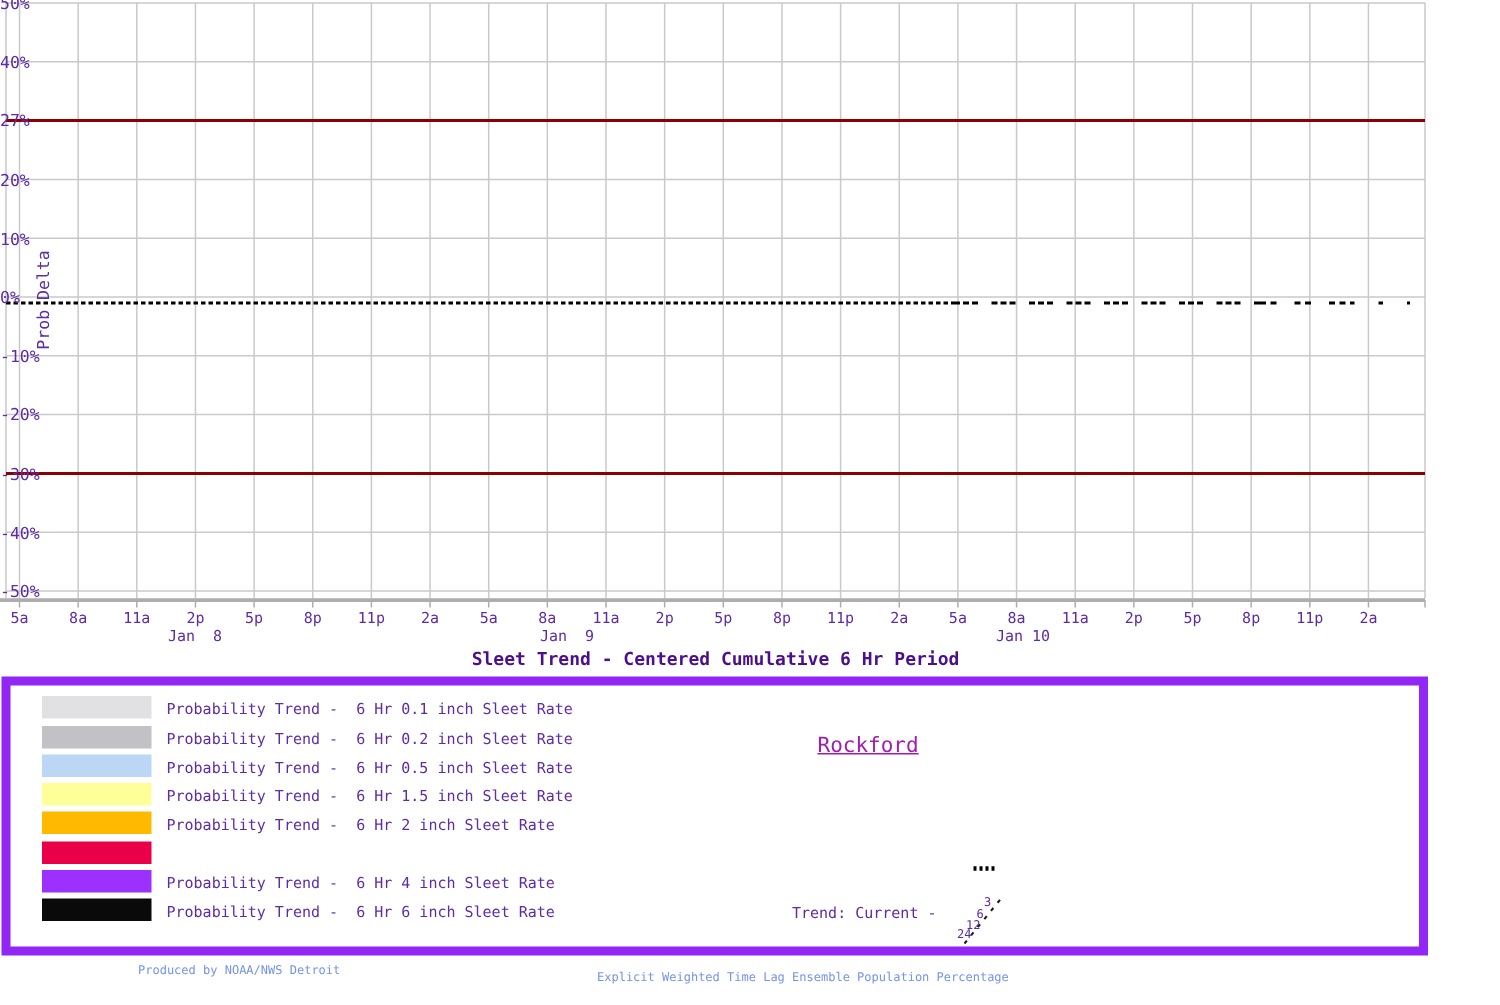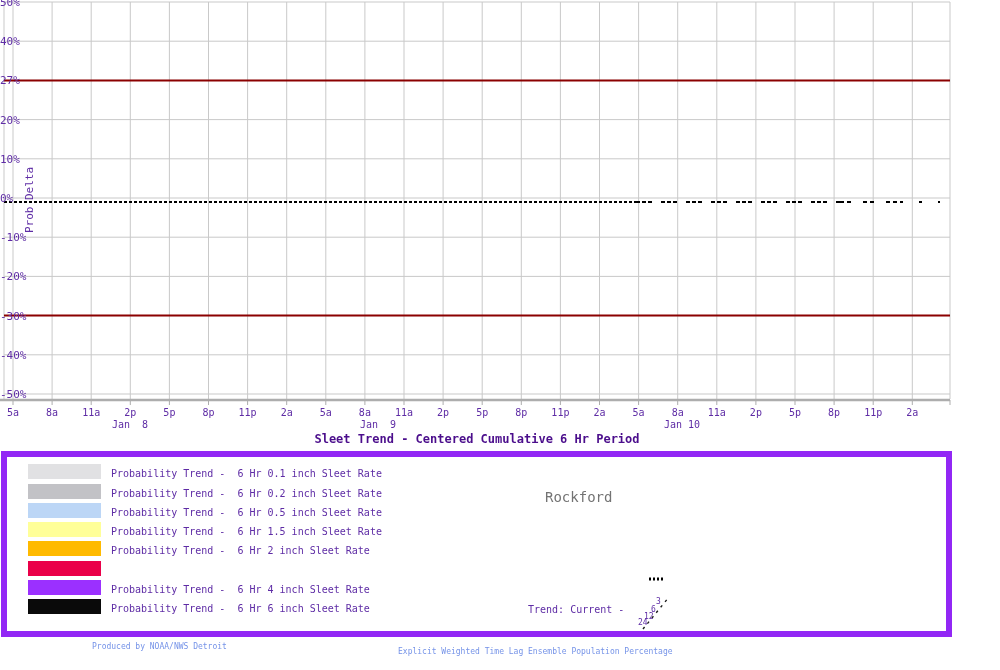--- a/index.html
+++ b/index.html
@@ -13,21 +13,21 @@
   .ytitle{position:absolute;left:29px;top:200px;font-size:11px;color:#5E2CA5;white-space:pre;
           transform:translate(-50%,-50%) rotate(-90deg);}
   .title{position:absolute;left:4px;top:432px;width:946px;text-align:center;
          font-size:12px;font-weight:bold;color:#4B0E8C;white-space:pre;}
   .legend{position:absolute;left:1px;top:451px;width:951px;height:186px;box-sizing:border-box;
           border:6px solid #9227F5;background:#fff;}
   .lrows{position:absolute;left:0;top:3px;right:0;}
   .lrow{display:flex;align-items:flex-end;height:19.3px;}
   .lswatch{width:73px;height:15px;margin-left:21px;flex:0 0 auto;}
   .llabel{margin-left:10px;font-size:10px;color:#5E2CA5;white-space:pre;}
-  .station{position:absolute;left:545px;top:489px;font-size:14px;color:#737373;white-space:pre;}
+  .station{position:absolute;left:545px;top:489px;font-size:14px;color:#a21caf;white-space:pre;text-decoration:underline;}
   .trendlabel{position:absolute;left:528px;top:604px;font-size:10px;color:#5E2CA5;white-space:pre;}
   .hournum{position:absolute;font-size:8px;line-height:8px;color:#5E2CA5;}
   .tsample{position:absolute;left:638px;top:573px;}
   .f-left{position:absolute;left:92px;top:642px;font-size:8px;line-height:10px;}
   .f-produced{color:#7593E8;white-space:pre;}
   .f-created{color:#C9C9C9;white-space:pre;margin-top:32px;}
   .f-caption{position:absolute;left:398px;top:647px;font-size:8px;line-height:10px;color:#7593E8;white-space:pre;}
 </style>
 </head>
 <body>

